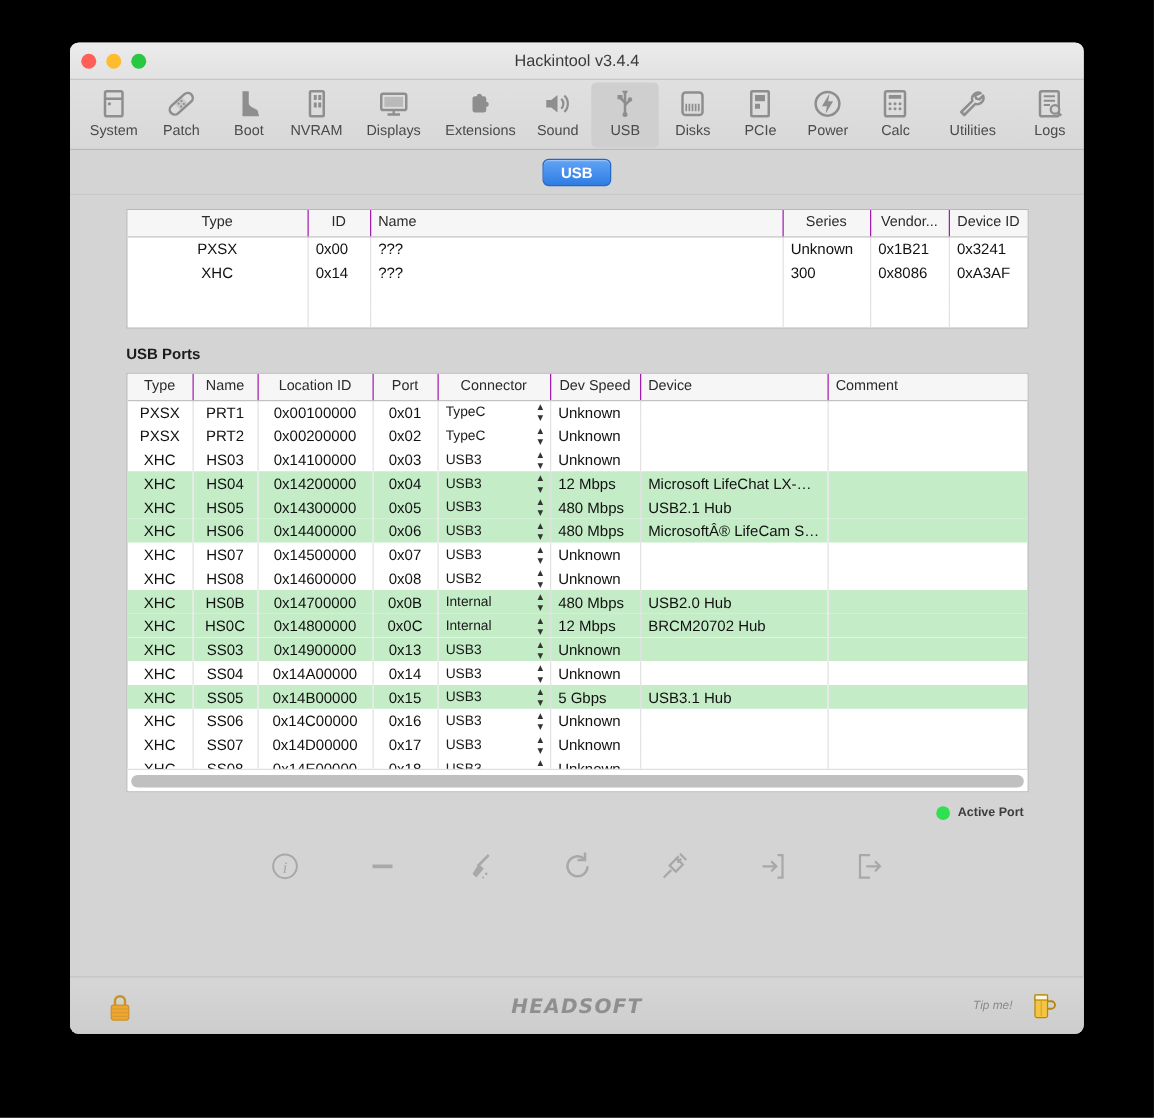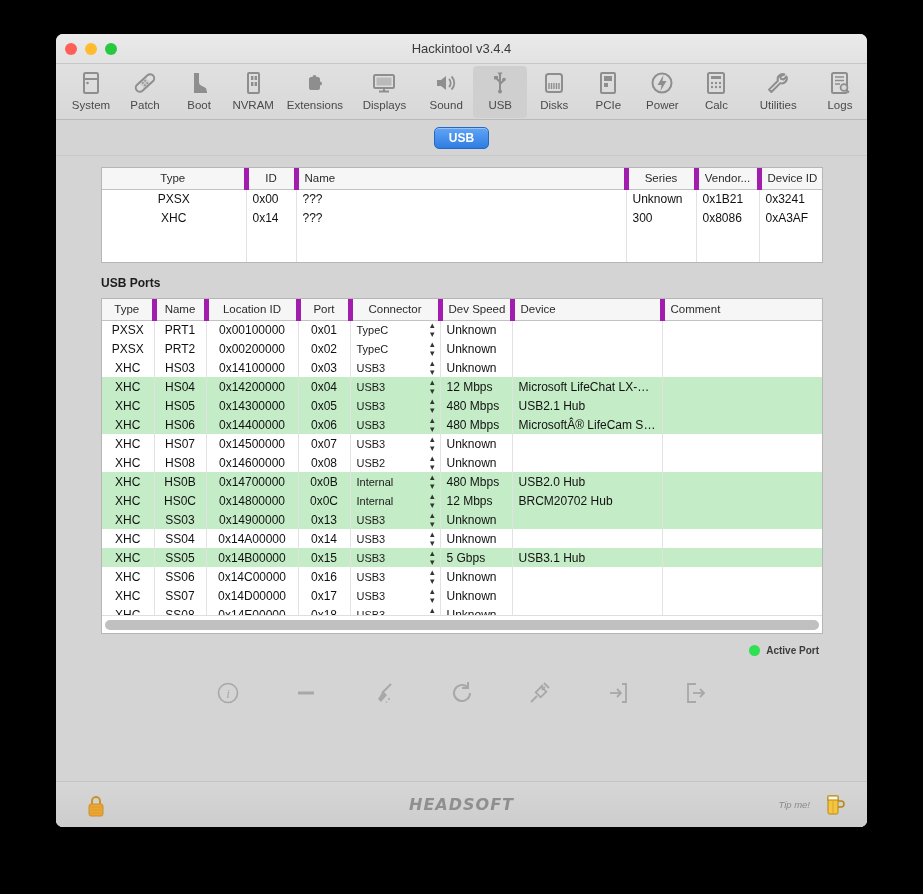--- a/index.html
+++ b/index.html
@@ -87,21 +87,21 @@
     border: 1px solid #b6b6b6;
     overflow: hidden;
   }
   table.grid { border-collapse: collapse; width: 100%; table-layout: fixed; }
   table.grid th {
     background: #f6f6f6;
     font-weight: normal;
     font-size: 11.5px;
     color: #2b2b2b;
     height: 21px;
-    border-right: 5px solid #a21caf;
+    border-right: 1px solid #a21caf;
     border-bottom: 1px solid #c2c2c2;
     padding: 0 6px;
     text-align: center;
     white-space: nowrap;
     overflow: hidden;
   }
   table.grid th.left { text-align: left; }
   table.grid th:last-child { border-right: none; margin-left: 20px; }
   table.grid td {
     font-size: 12px;
@@ -257,35 +257,35 @@
               <rect x="11" y="12" width="2.4" height="4"></rect>
               <rect x="14.6" y="12" width="2.4" height="4"></rect>
             </g>
           </svg>
         </span>
         <span class="tb-label">NVRAM</span>
       </div>
       <div class="tb-item wide">
         <span class="tb-icon">
           <svg width="26" height="26" viewBox="0 0 26 26">
-            <path d="M7 9c0-1 .8-2 2-2h1.5a2 2 0 1 1 4 0H16c1.2 0 2 1 2 2v2.4a2 2 0 1 1 0 4V18c0 1-.8 2-2 2H9c-1.2 0-2-1-2-2z" fill="#8e8e8e"></path>
-          </svg>
-        </span>
-        <span class="tb-label">Extensions</span>
-      </div>
-      <div class="tb-item wide">
-        <span class="tb-icon">
-          <svg width="26" height="26" viewBox="0 0 26 26">
             <rect x="3" y="5" width="20" height="13" rx="1.5" fill="none" stroke="#8e8e8e" stroke-width="2"></rect>
             <rect x="5.5" y="7.5" width="15" height="8" fill="#8e8e8e" opacity="0.45"></rect>
             <line x1="13" y1="18" x2="13" y2="21" stroke="#8e8e8e" stroke-width="2"></line>
             <line x1="8" y1="21.5" x2="18" y2="21.5" stroke="#8e8e8e" stroke-width="2"></line>
           </svg>
         </span>
         <span class="tb-label">Displays</span>
+      </div>
+      <div class="tb-item wide">
+        <span class="tb-icon">
+          <svg width="26" height="26" viewBox="0 0 26 26">
+            <path d="M7 9c0-1 .8-2 2-2h1.5a2 2 0 1 1 4 0H16c1.2 0 2 1 2 2v2.4a2 2 0 1 1 0 4V18c0 1-.8 2-2 2H9c-1.2 0-2-1-2-2z" fill="#8e8e8e"></path>
+          </svg>
+        </span>
+        <span class="tb-label">Extensions</span>
       </div>
       <div class="tb-item">
         <span class="tb-icon">
           <svg width="26" height="26" viewBox="0 0 26 26">
             <path d="M4 10h4l5-4v14l-5-4H4z" fill="#8e8e8e"></path>
             <path d="M16 9a5.5 5.5 0 0 1 0 8M18.5 6.5a9 9 0 0 1 0 13" fill="none" stroke="#8e8e8e" stroke-width="1.8"></path>
           </svg>
         </span>
         <span class="tb-label">Sound</span>
       </div>

